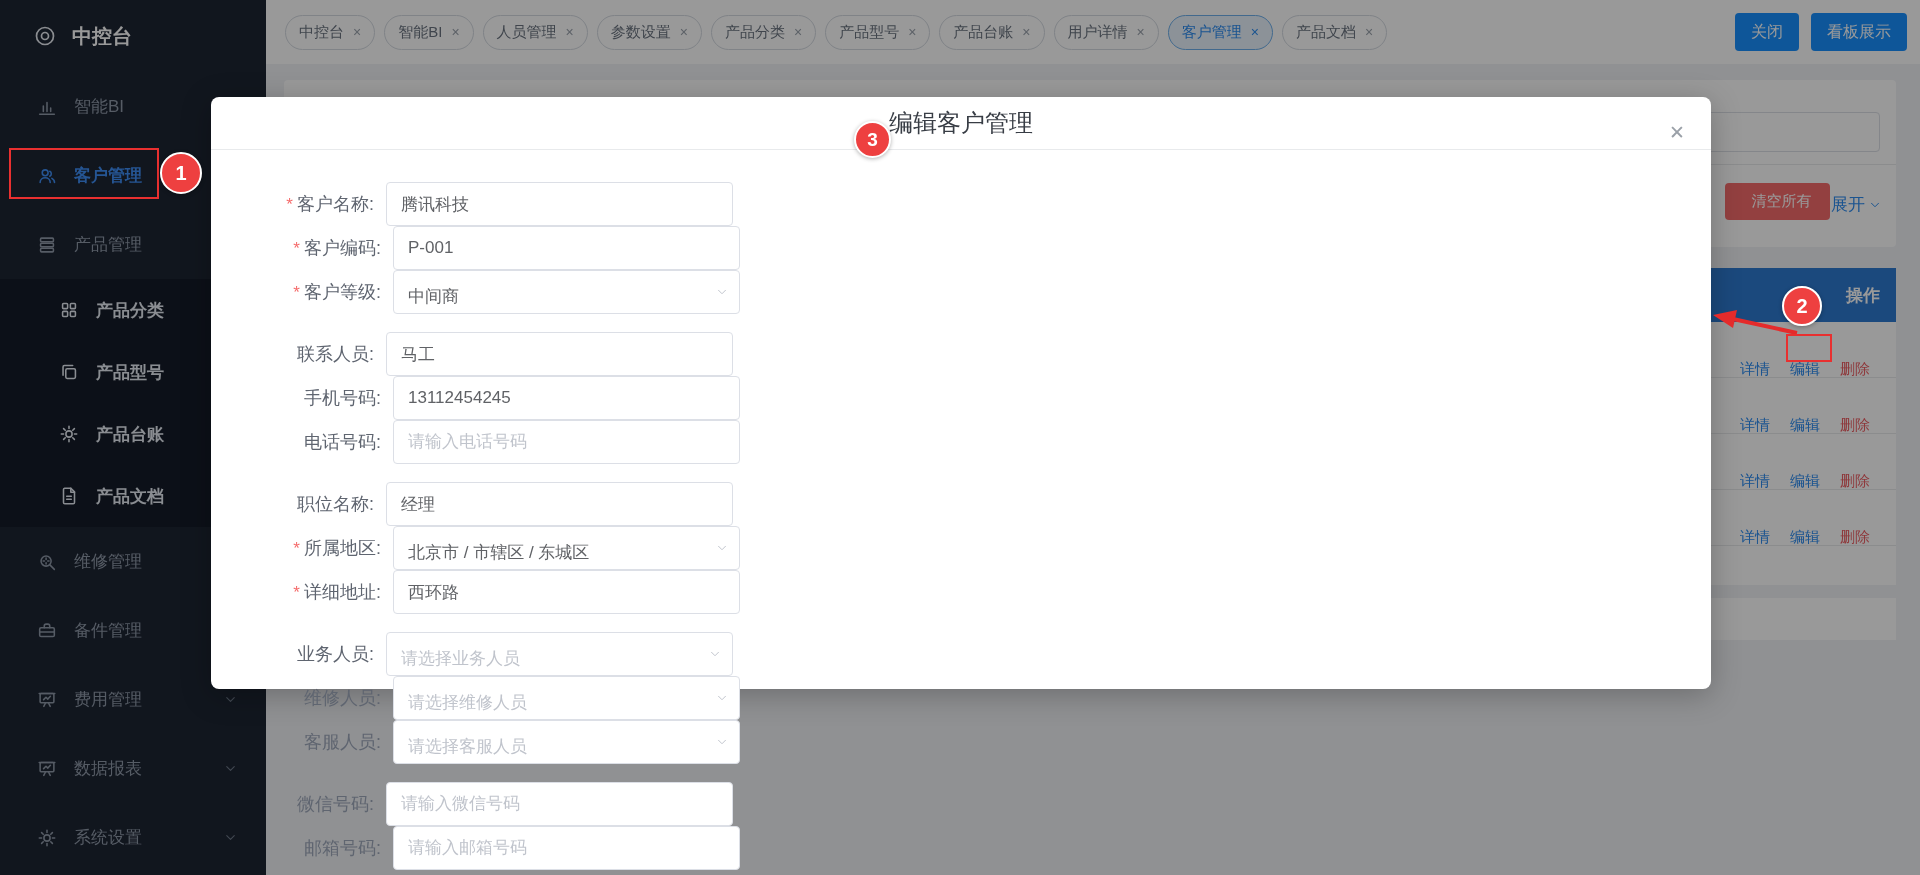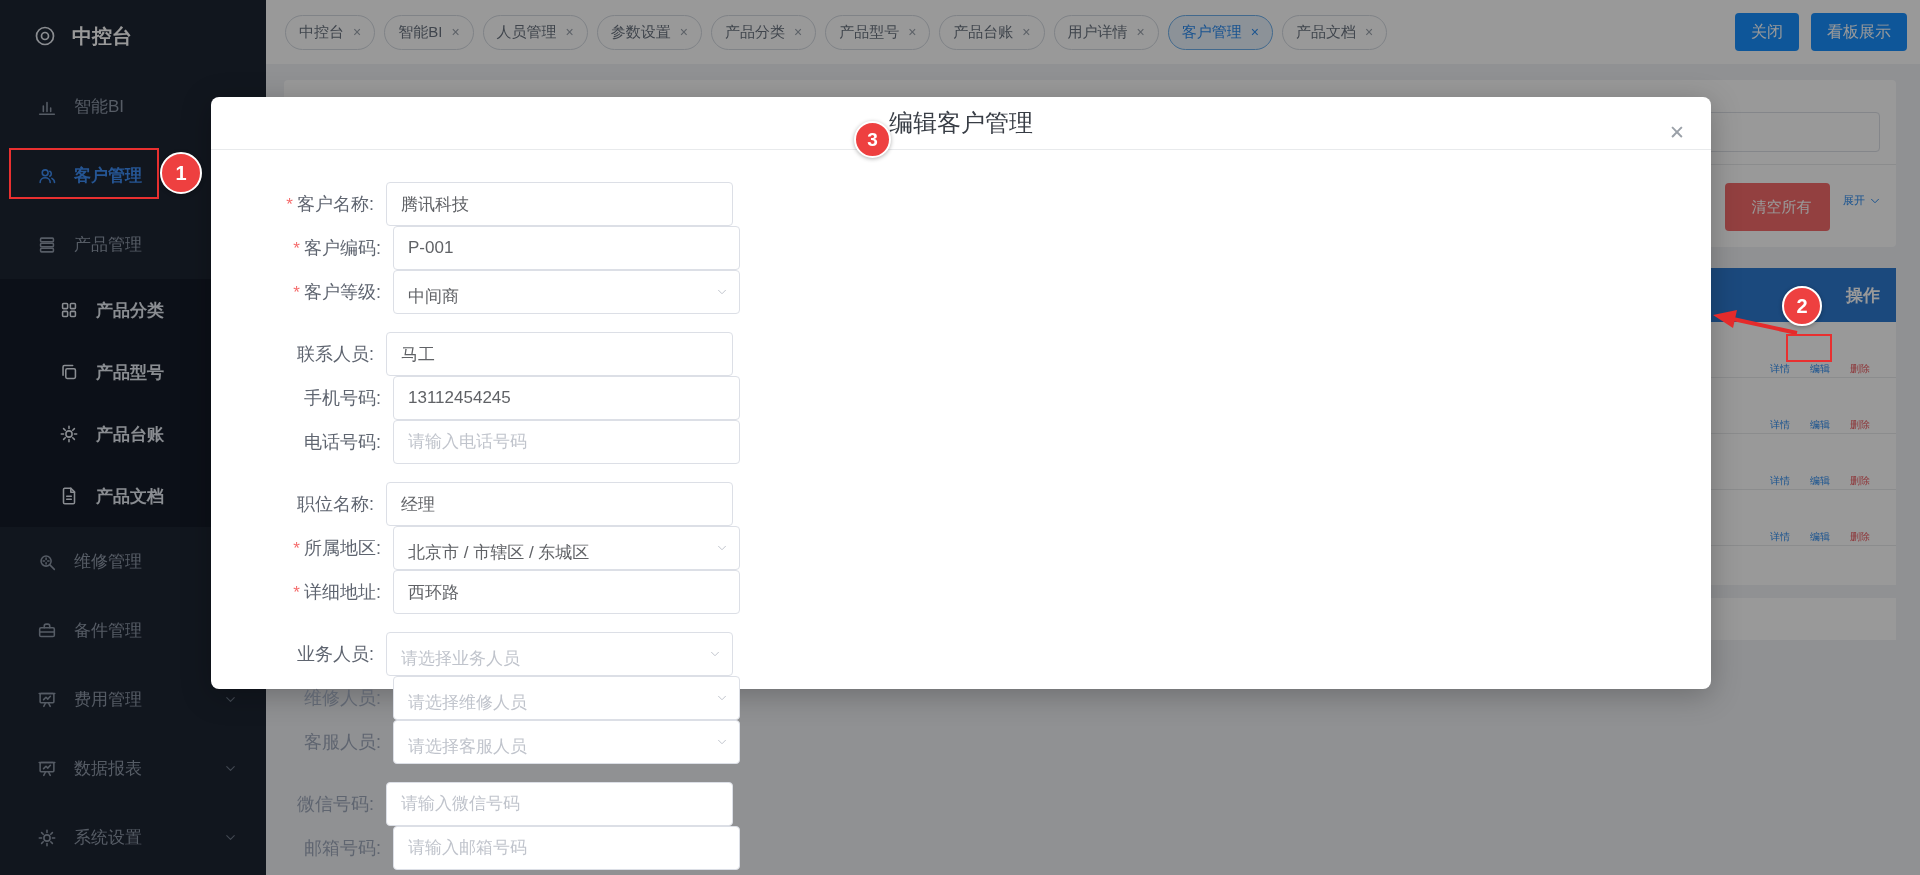--- a/index.html
+++ b/index.html
@@ -25,27 +25,27 @@
   .tab.active .x { color:#2d8cf0; }
   .topbar-spacer { flex:1; }
   .top-btn { height:38px; padding:0 16px; background:#1890ff; color:#fff; font-size:16px; border-radius:4px; display:flex; align-items:center; cursor:pointer; border:none; }
   .top-btn + .top-btn { margin-left:3px; }
 
   
   .filter-card { position:absolute; left:284px; top:80px; width:1612px; height:167px; background:#fff; border-radius:4px; z-index:1; }
   .phone-input { position:absolute; right:16px; top:32px; width:260px; height:40px; border:1px solid #dcdfe6; border-radius:4px; padding:0 13px; font-size:15px; color:#606266; outline:none; }
   .phone-input::placeholder { color:#bfc4cc; }
   .filter-divider { position:absolute; left:0; right:0; top:84px; border-top:1px solid #e8eaec; }
-  .clear-btn { position:absolute; right:66px; top:103px; width:105px; height:48px; background:#f56c6c; border:none; border-radius:4px; color:#fff; font-size:15px; cursor:pointer;padding-left:8px; }
-  .expand-link { position:absolute; right:14px; top:113px; color:#2d8cf0; font-size:11px; display:flex; align-items:center; gap:3px; cursor:pointer; }
+  .clear-btn { position:absolute; right:66px; top:103px; width:105px; height:37px; background:#f56c6c; border:none; border-radius:4px; color:#fff; font-size:15px; cursor:pointer;padding-left:8px; }
+  .expand-link { position:absolute; right:14px; top:113px; color:#2d8cf0; font-size:17px; display:flex; align-items:center; gap:3px; cursor:pointer; }
 
   .table-card { position:absolute; left:284px; top:268px; width:1612px; height:317px; background:#fff; z-index:1; }
   .table-header { height:54px; background:#2e7ad1; display:flex; align-items:center; justify-content:flex-end; padding-right:16px; color:#fff; font-size:17px; font-weight:bold; }
   .t-row { height:56px; display:flex; align-items:center; justify-content:flex-end; gap:20px; padding-right:26px; border-bottom:1px solid #e8eaec; }
-  .t-link { font-size:10px; color:#2d8cf0; text-decoration:none; cursor:pointer;margin-top:39px; }
+  .t-link { font-size:15px; color:#2d8cf0; text-decoration:none; cursor:pointer;margin-top:39px; }
   .t-link.danger { color:#ed5e63; }
   .pagination-card { position:absolute; left:284px; top:598px; width:1612px; height:42px; background:#fff; z-index:1; }
 
   
   .overlay { position:absolute; inset:0; background:rgba(0,0,0,0.40); z-index:10; }
   .modal { position:absolute; left:211px; top:97px; width:1500px; height:592px; background:#fff; border-radius:8px; box-shadow:0 6px 30px rgba(0,0,0,.25); z-index:20; }
   .modal-header { height:53px; position:relative; border-bottom:1px solid #e8eaec; display:flex; align-items:center; justify-content:center; }
   .modal-title { font-size:24px; color:#383d45; }
   .modal-close { position:absolute; right:26px; top:26px; font-size:19px; color:#9aa0a8; cursor:pointer; line-height:1; }
   .modal-body { padding-top:32px; }

